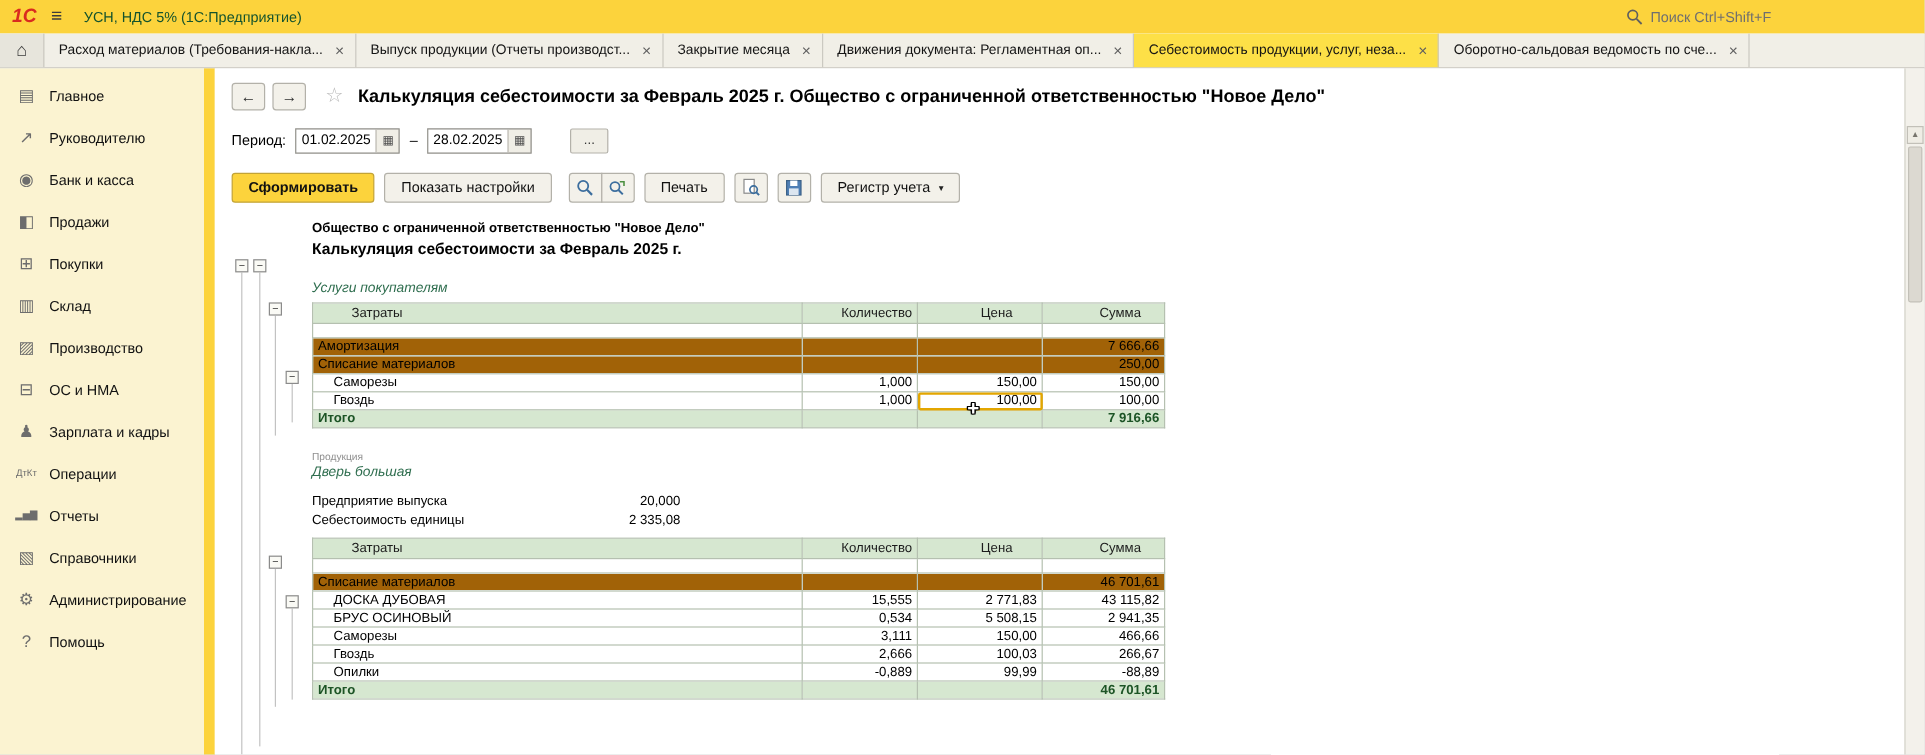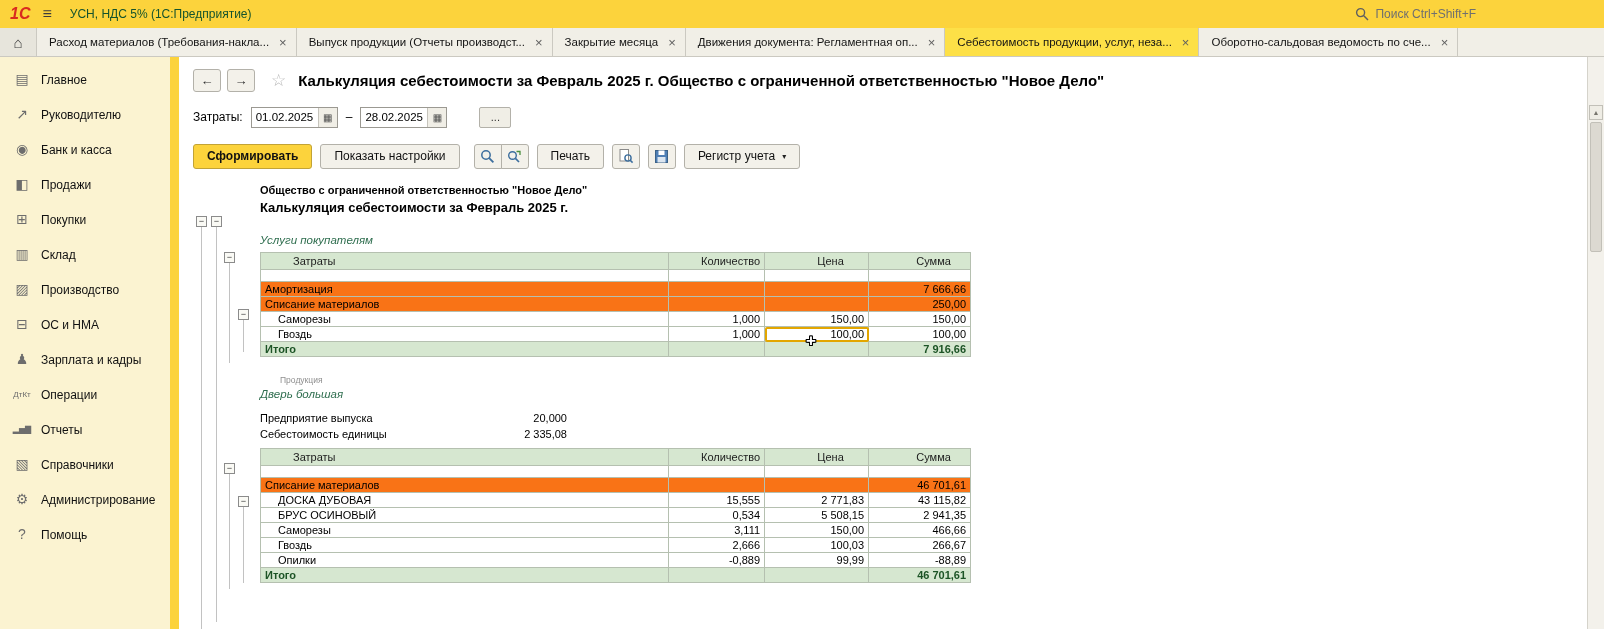--- a/index.html
+++ b/index.html
@@ -76,30 +76,30 @@
   .report-area { position:absolute; top:123px; left:0; right:0; bottom:0; overflow:hidden; font-size:11px; }
   .tree-gutter { position:absolute; left:0; top:0; width:81px; bottom:0; }
   .tree-line { position:absolute; width:1px; background:#c2c2c2; }
   .tree-box  { position:absolute; width:11px; height:11px; border:1px solid #8b8b8b; background:#fafaf5;
                font-size:9px; line-height:9px; text-align:center; color:#333; cursor:pointer; }
   .report-body { position:absolute; left:81px; top:0; right:4px; }
   .org    { font-weight:bold; margin-top:4px; }
   .rtitle { font-weight:bold; font-size:13px; margin-top:4px; }
   .gcap   { font-style:italic; color:#2f6e4f; margin-top:19px; font-size:11.5px; }
   .gcap.g2{ margin-top:3px; }
-  .pcap   { margin-top:18px; font-size:8.5px; color:#8f8f8f;margin-left:20px; }
+  .pcap   { margin-top:18px; font-size:8.5px; color:#8f8f8f; }
 
   table.rpt { border-collapse:collapse; margin-top:6px; table-layout:fixed; }
   col.w-label{ width:408px; } col.w-qty{ width:96px; } col.w-price{ width:104px; } col.w-sum{ width:102px; }
   .rpt th, .rpt td { border:1px solid #b5c0b0; padding:0 4px; height:15px; font-weight:normal;
                      font-size:11px; white-space:nowrap; overflow:hidden; }
   .rpt thead th { background:#d6e7d0; text-align:center; height:17px; color:#1c1c1c;padding-left:32px; }
   .rpt thead th.h-label { text-align:left; }
   tr.blank td { height:12px; background:#fff; }
-  tr.group td { background:#f97316; }
+  tr.group td { background:#a16207; }
   tr.total td { background:#d6e7d0; font-weight:bold; color:#1d5426; }
   tr.detail td.c-label { padding-left:17px; }
   td.num { text-align:right; }
   td.selected { outline:2px solid #e3a600; outline-offset:-2px; border-radius:2px; }
 
   .info-rows { width:307px; margin-top:10px; }
   .info-row  { display:flex; height:16px; align-items:center; }
   .info-label{ flex:1; }
   .info-value{ text-align:right; }
 
@@ -249,21 +249,21 @@
   <div class="main">
 
     <div class="nav-row">
       <button class="nav-btn">←</button>
       <button class="nav-btn">→</button>
       <span class="fav-star">☆</span>
       <div class="page-title">Калькуляция себестоимости за Февраль 2025 г. Общество с ограниченной ответственностью "Новое Дело"</div>
     </div>
 
     <div class="period-row">
-      <span class="plabel">Затраты:</span>
+      <span class="plabel">Период:</span>
       <div class="date-field">
         <input class="date-input" readonly="" value="01.02.2025" style="">
         <button class="cal-btn">▦</button>
       </div>
       <span class="pdash">–</span>
       <div class="date-field">
         <input class="date-input" readonly="" value="28.02.2025" style="">
         <button class="cal-btn">▦</button>
       </div>
       <button class="more-btn">...</button>

